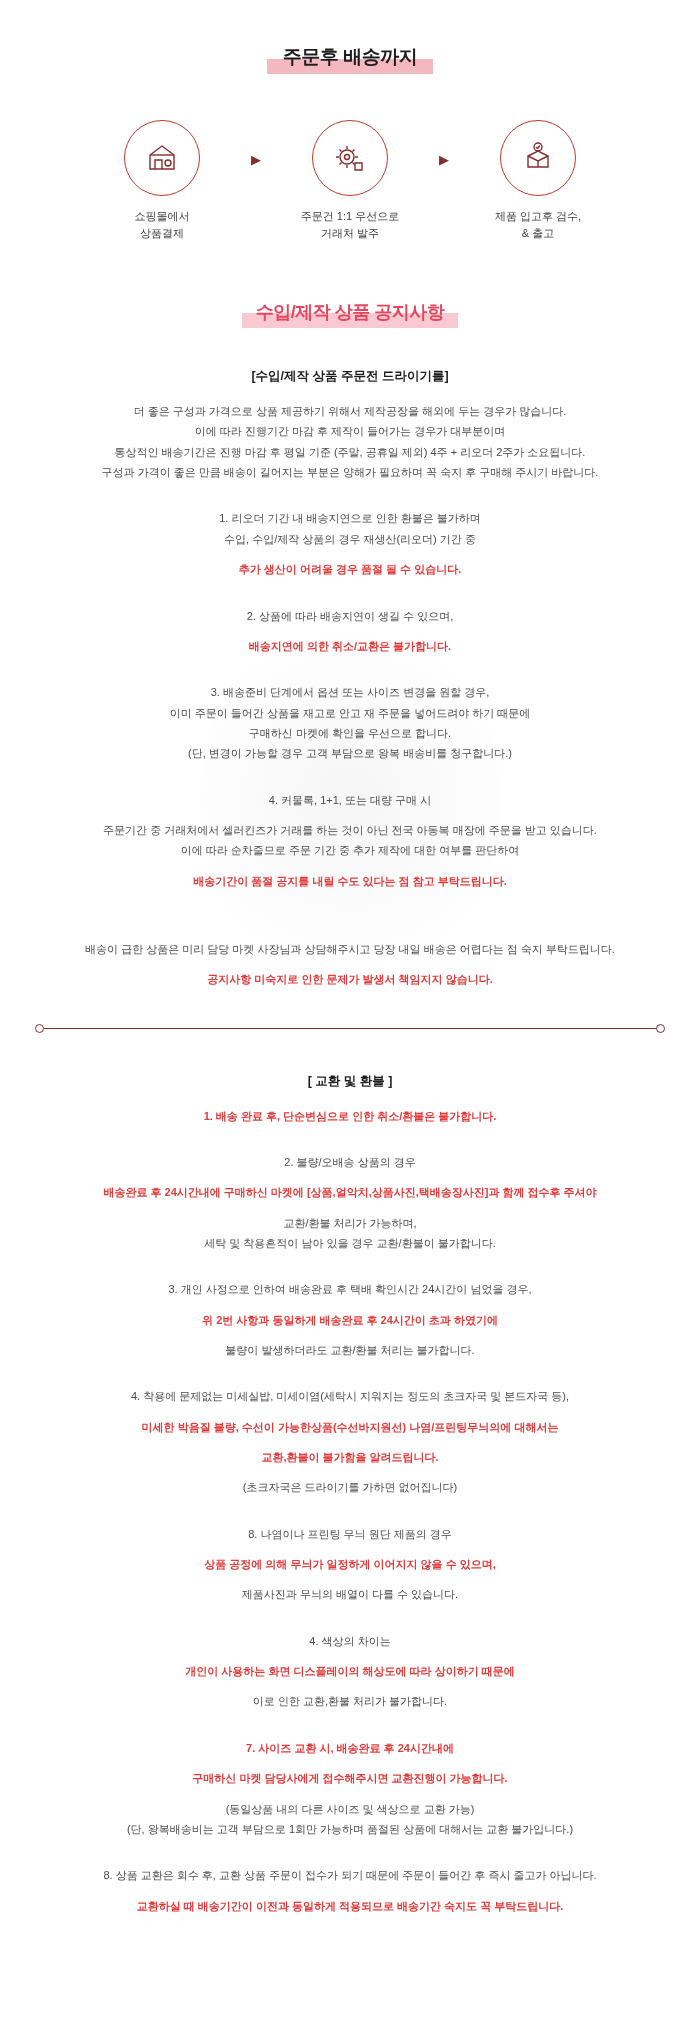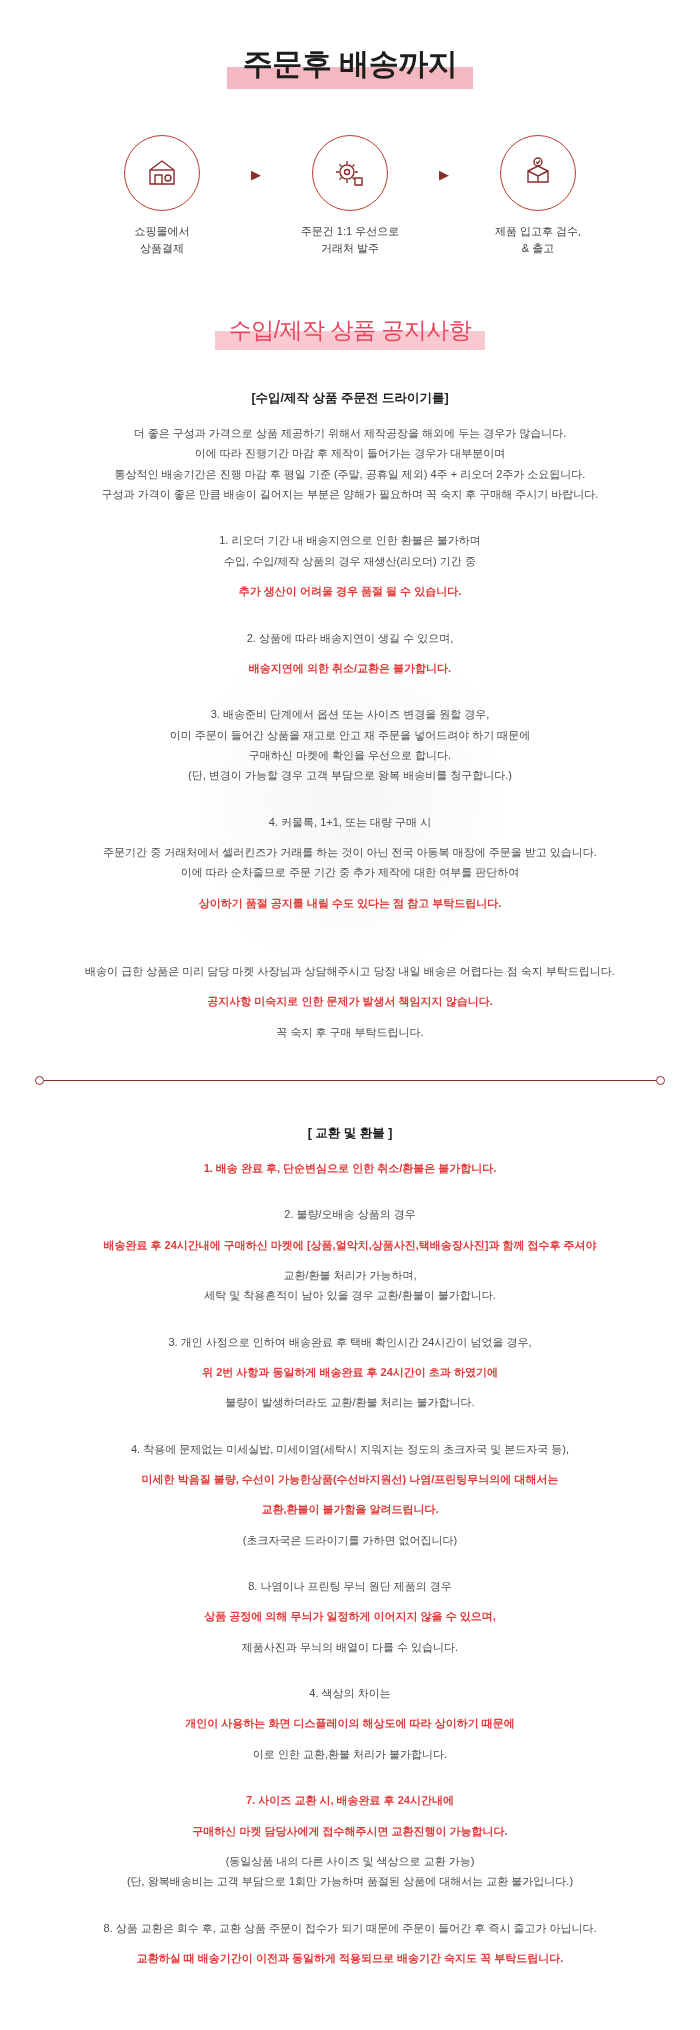--- a/index.html
+++ b/index.html
@@ -37,21 +37,21 @@
     z-index: 1;
   }
 
   
   .top-banner {
     text-align: center;
     padding-top: 42px;
   }
   .banner-title {
     display: inline-block;
-    font-size: 30px;
+    font-size: 19px;
     font-weight: bold;
     color: #1d1d1d;
     letter-spacing: -0.5px;
     padding: 2px 16px 4px 16px;
     background: linear-gradient(to top, #f3b8c0 0%, #f3b8c0 46%, rgba(243,184,192,0) 46%, rgba(243,184,192,0) 100%);
   }
 
   
   .steps {
     display: flex;
@@ -88,22 +88,22 @@
     font-size: 13px;
   }
 
   
   .section-title-wrap {
     text-align: center;
     margin-top: 56px;
   }
   .section-title {
     display: inline-block;
-    font-size: 23px;
-    font-weight: normal;
+    font-size: 18px;
+    font-weight: bold;
     color: #e8455c;
     letter-spacing: -0.5px;
     padding: 2px 14px 4px 14px;
     background: linear-gradient(to top, #f9c9d2 0%, #f9c9d2 50%, rgba(249,201,210,0) 50%, rgba(249,201,210,0) 100%);
   }
 
   
   .block {
     margin: 0 auto;
     width: 640px;
@@ -229,27 +229,26 @@
 
       <p class="para gap">3. 배송준비 단계에서 옵션 또는 사이즈 변경을 원할 경우,
 이미 주문이 들어간 상품을 재고로 안고 재 주문을 넣어드려야 하기 때문에
 구매하신 마켓에 확인을 우선으로 합니다.
 (단, 변경이 가능할 경우 고객 부담으로 왕복 배송비를 청구합니다.)</p>
 
       <p class="para tight">4. 커물록, 1+1, 또는 대량 구매 시</p>
 
       <p class="para tight">주문기간 중 거래처에서 셀러킨즈가 거래를 하는 것이 아닌 전국 아동복 매장에 주문을 받고 있습니다.
 이에 따라 순차줄므로 주문 기간 중 추가 제작에 대한 여부를 판단하여</p>
-      <p class="para gap red">상이하기 품절 공지를 내릴 수도 있다는 점 참고 부탁드립니다.</p>
+      <p class="para gap red">배송기간이 품절 공지를 내릴 수도 있다는 점 참고 부탁드립니다.</p>
 
       <div class="spacer-md"></div>
 
       <p class="para tight">배송이 급한 상품은 미리 담당 마켓 사장님과 상담해주시고 당장 내일 배송은 어렵다는 점 숙지 부탁드립니다.</p>
       <p class="para tight red">공지사항 미숙지로 인한 문제가 발생서 책임지지 않습니다.</p>
-      <p class="para">꼭 숙지 후 구매 부탁드립니다.</p>
     </div>
 
     <div class="divider">
       <span class="dot"></span>
       <span class="line"></span>
       <span class="dot"></span>
     </div>
 
     <div class="block">
       <div class="block-head">[ 교환 및 환불 ]</div>

